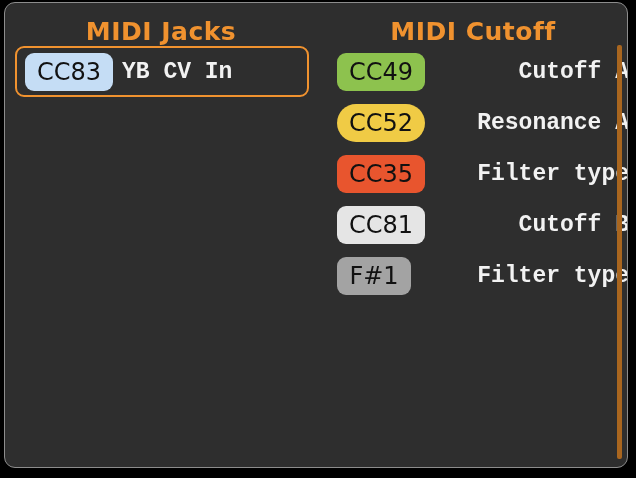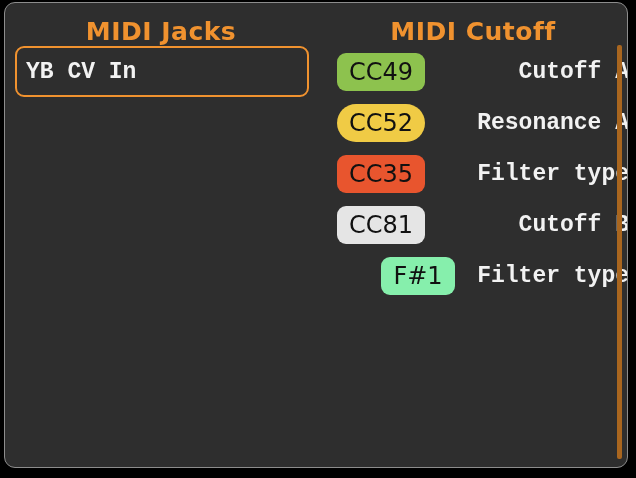--- a/index.html
+++ b/index.html
@@ -136,20 +136,21 @@
 <body>
 
 <div id="screen">
 
   <div id="panel" style="background: rgb(46, 46, 46); border-color: rgb(141, 141, 141);">
 
     <div class="column" id="col-jacks">
       <div class="col-title" style="color: rgb(240, 146, 47);">MIDI Jacks</div>
       <div class="rows" id="jacks-rows">
           <div class="row selected" style="border-color: rgb(240, 146, 47);">
+            <span class="badge" style="background: rgb(197, 221, 245);">CC83</span>
             <span class="row-label">YB CV In</span>
           </div>
         </div>
     </div>
 
     <div class="column" id="col-params">
       <div class="col-title" style="color: rgb(240, 146, 47);">MIDI Cutoff</div>
       <div class="rows" id="params-rows">
           <div class="row">
             <span class="badge" style="background: rgb(141, 194, 78);">CC49</span>
@@ -161,21 +162,21 @@
           </div>
           <div class="row">
             <span class="badge" style="background: rgb(232, 85, 46);">CC35</span>
             <span class="row-label">Filter type</span>
           </div>
           <div class="row">
             <span class="badge" style="background: #e5e5e5;">CC81</span>
             <span class="row-label">Cutoff B</span>
           </div>
           <div class="row">
-            <span class="badge narrow" style="background: #86efac; margin-left: 44px;">F#1</span>
+            <span class="badge narrow" style="background: #a3a3a3;">F#1</span>
             <span class="row-label">Filter type</span>
           </div>
         </div>
     </div>
 
     <div id="scroll-track">
       <div id="scroll-thumb" style="background: rgb(169, 102, 31);"></div>
     </div>
 
   </div>

